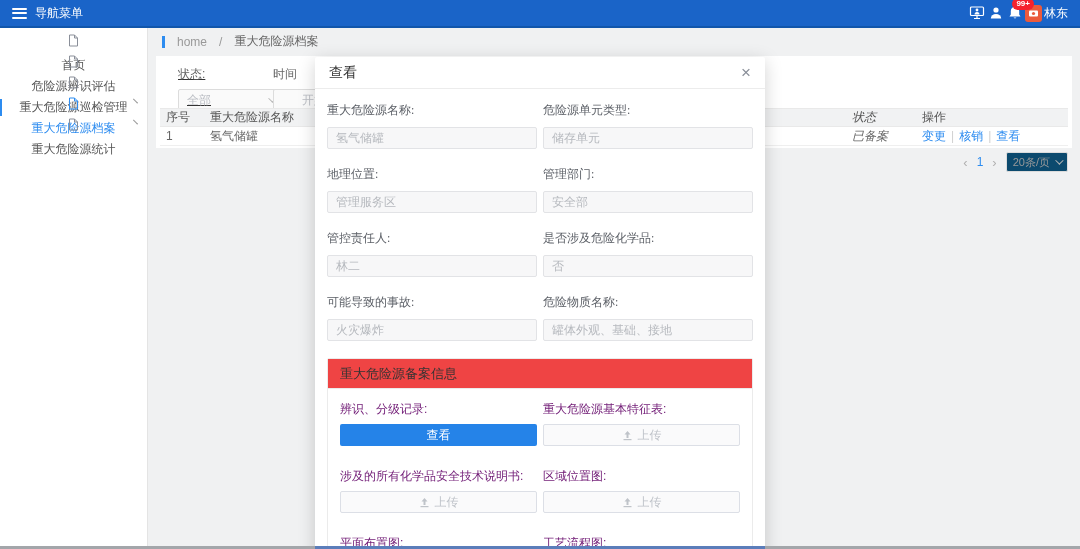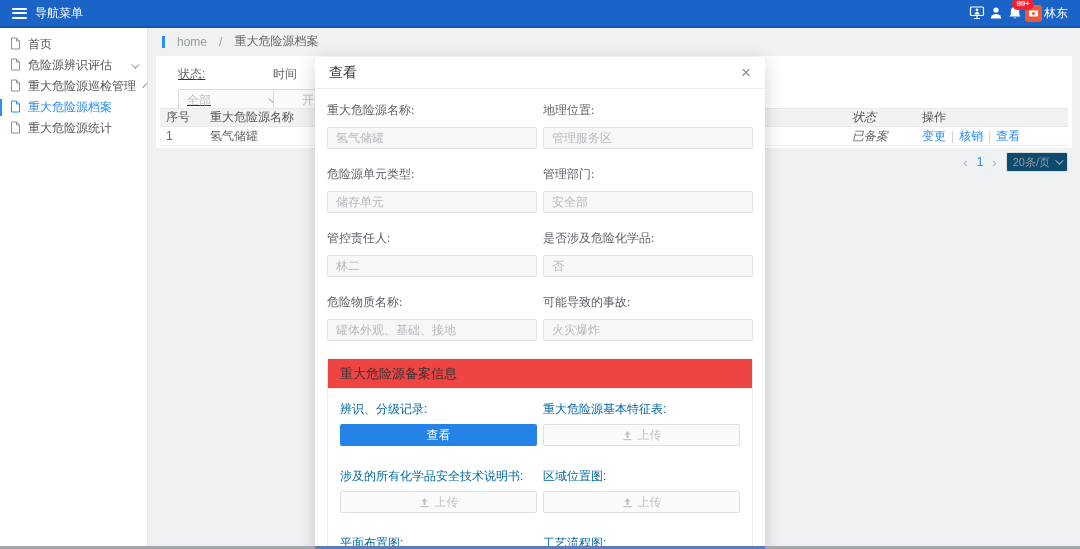--- a/index.html
+++ b/index.html
@@ -14,21 +14,21 @@
   .topbar-right { margin-left:auto; display:flex; align-items:center; gap:2px; }
   .top-icon { width:17px; height:17px; display:flex; align-items:center; justify-content:center; position:relative; cursor:pointer; }
   .badge { position:absolute; top:-7px; right:-11px; background:#f5222d; color:#fff; font-size:8px; font-weight:bold; line-height:10px; padding:1px 4px; border-radius:7px; white-space:nowrap; }
   .avatar { width:17px; height:17px; background:#eb5a3c; border-radius:3px; display:flex; align-items:center; justify-content:center; }
   .username { font-size:12px; color:#fff; }
 
   
   .sidebar { position:absolute; top:28px; left:0; width:148px; bottom:0; background:#fff; border-right:1px solid #e4e4e4; z-index:2; }
   .side-title { padding:9px 12px 8px; font-size:13px; font-weight:bold; color:#333; border-bottom:1px solid #eeeeee; }
   .side-list { padding-top:6px; }
-  .side-item { position:relative; display:flex; align-items:center; gap:7px; height:21px; padding:0 10px; color:#555; cursor:pointer; }
+  .side-item { position:relative; display:flex; align-items:center; gap:7px; height:21px; padding:0 10px; color:#555; cursor:pointer;flex-direction:column; }
   .side-item .lbl { flex:0 1 auto; white-space:nowrap; }
   .side-item.active { color:#2d8cf0; }
   .active-bar { position:absolute; left:0; top:2px; bottom:2px; width:2px; background:#2d8cf0; }
   .chev { margin-left:auto; width:6px; height:6px; border-right:1px solid #999; border-bottom:1px solid #999; transform:rotate(45deg) translateY(-2px); }
 
   
   .breadcrumb { position:absolute; top:33px; left:162px; display:flex; align-items:center; gap:12px; color:#999; z-index:1; }
   .bc-tick { width:3px; height:12px; background:#2d8cf0; }
   .bc-current { color:#666; }
 
@@ -69,21 +69,21 @@
   .field-grid { display:grid; grid-template-columns:1fr 1fr; column-gap:6px; }
   .field { margin-bottom:17px;font-family:Liberation Serif, serif; }
   .field label { display:block; color:#5b5f66; margin-bottom:8px; }
   .field input { width:100%; height:22px; border:1px solid #e2e3e6; background:#f7f7f8; border-radius:2px; color:#b6b9be; padding:0 8px; font-size:12px; font-family:inherit; }
 
   .section { border:1px solid #ebebeb; border-radius:2px; }
   .section-header { height:30px; line-height:30px; padding:0 12px; background:#ef4444; border-bottom:1px solid #ebebeb; font-size:13px; color:#333; }
   .section-body { padding:12px; }
   .sec-grid { display:grid; grid-template-columns:1fr 1fr; column-gap:6px; }
   .sec-item { margin-bottom:22px; }
-  .sec-item label { display:block; color:#0369a1; margin-bottom:6px; }
+  .sec-item label { display:block; color:#701a75; margin-bottom:6px; }
   .btn-view { width:100%; height:22px; background:#2583e8; color:#fff; border:none; border-radius:2px; font-size:12px; font-family:inherit; cursor:pointer; }
   .btn-upload { width:100%; height:22px; background:#fafafb; color:#bfc3c9; border:1px solid #dcdfe6; border-radius:2px; font-size:12px; font-family:inherit; cursor:pointer; display:flex; align-items:center; justify-content:center; gap:5px; }
 
   .bottom-edge { position:absolute; bottom:0; left:0; right:0; height:3px; z-index:30;
     background:linear-gradient(90deg,#a3a6aa 0,#a3a6aa 315px,#5b7dba 315px,#5b7dba 765px,#a3a6aa 765px,#a3a6aa 100%); }
 </style>
 </head>
 <body>
 
 <div class="screen">
@@ -227,46 +227,46 @@
       <span class="modal-title">查看</span>
       <span class="modal-close">×</span>
     </div>
     <div class="modal-body">
       <div class="field-grid">
         <div class="field">
           <label>重大危险源名称:</label>
           <input readonly="" value="氢气储罐" style="">
         </div>
         <div class="field">
+          <label>危险源单元类型:</label>
+          <input readonly="" value="储存单元" style="">
+        </div>
+        <div class="field">
           <label>地理位置:</label>
           <input readonly="" value="管理服务区" style="">
         </div>
         <div class="field">
-          <label>危险源单元类型:</label>
-          <input readonly="" value="储存单元" style="">
-        </div>
-        <div class="field">
           <label>管理部门:</label>
           <input readonly="" value="安全部" style="">
         </div>
         <div class="field">
           <label>管控责任人:</label>
           <input readonly="" value="林二" style="">
         </div>
         <div class="field">
           <label>是否涉及危险化学品:</label>
           <input readonly="" value="否" style="">
         </div>
         <div class="field">
+          <label>可能导致的事故:</label>
+          <input readonly="" value="火灾爆炸" style="">
+        </div>
+        <div class="field">
           <label>危险物质名称:</label>
           <input readonly="" value="罐体外观、基础、接地" style="">
-        </div>
-        <div class="field">
-          <label>可能导致的事故:</label>
-          <input readonly="" value="火灾爆炸" style="">
         </div>
       </div>
 
       <div class="section">
         <div class="section-header">重大危险源备案信息</div>
         <div class="section-body">
           <div class="sec-grid">
             <div class="sec-item">
               <label>辨识、分级记录:</label>
               <button class="btn-view">查看</button>

